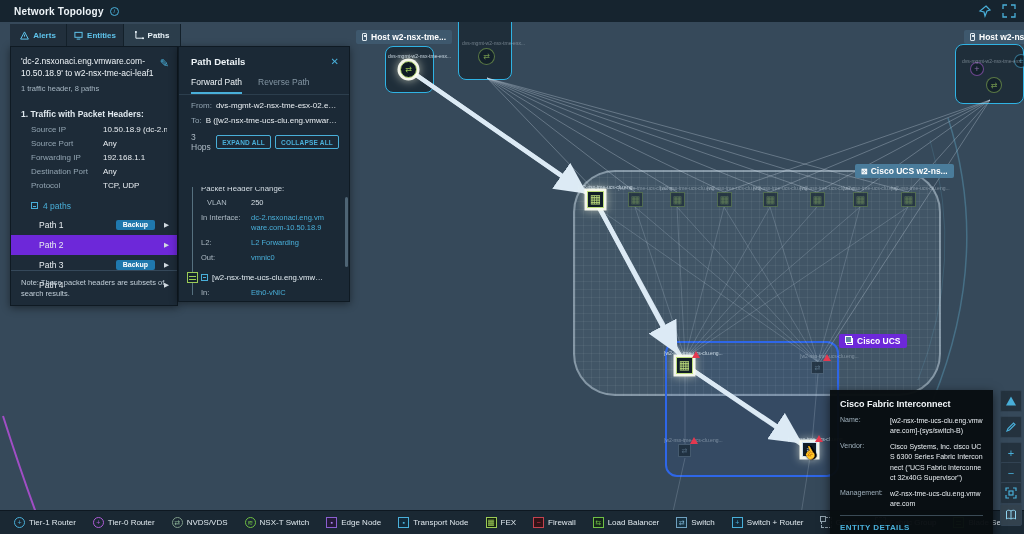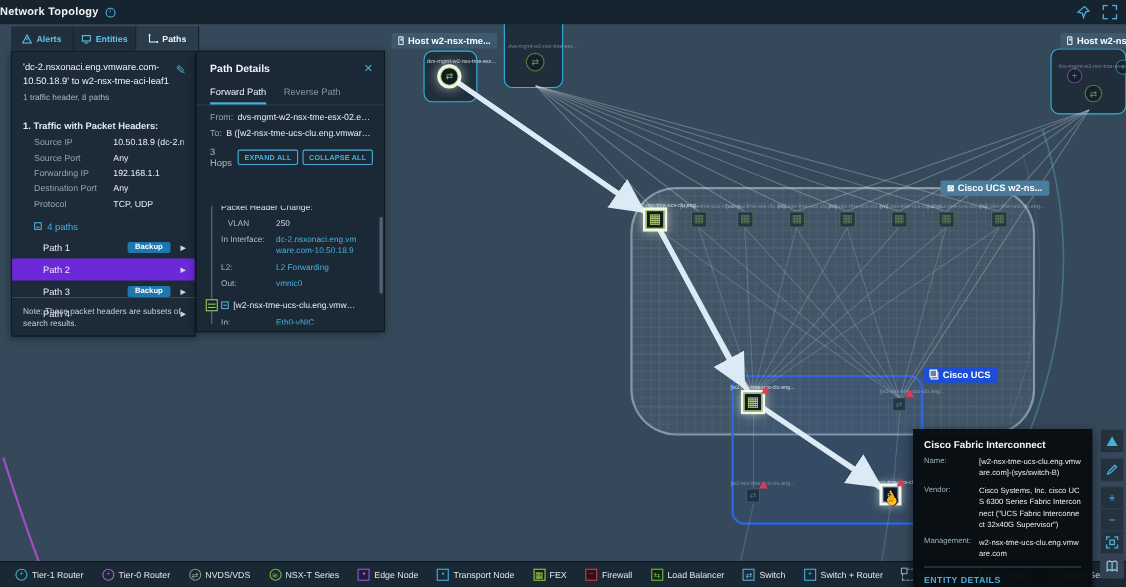--- a/index.html
+++ b/index.html
@@ -4,21 +4,21 @@
 <style>
   * { margin:0; padding:0; box-sizing:border-box; }
   html,body { background:#0b141c; }
   #app {
     position:relative; width:1024px; height:534px; overflow:hidden;
     background:#36495a; font-family:"Liberation Sans", sans-serif;
     color:#e9eef2; -webkit-font-smoothing:antialiased;
   }
   
   .topbar { position:absolute; left:0; top:0; width:1024px; height:22px; background:#16242f; z-index:30; display:flex; align-items:center; }
-  .app-title { font-size:10px; font-weight:bold; color:#eef4f8; letter-spacing:.2px; }
+  .app-title { font-size:10px; font-weight:bold; color:#eef4f8; margin-left:14px; letter-spacing:.2px; }
   .cinfo { display:inline-block; width:9px; height:9px; border:1px solid #49afd9; border-radius:50%; color:#49afd9; font-size:6px; line-height:7px; text-align:center; margin-left:6px; font-style:italic; }
   .topbar-icons { position:absolute; right:8px; top:4px; display:flex; gap:10px; }
   .tb-ic { width:14px; height:14px; color:#49afd9; cursor:pointer; }
   
   .tabs { position:absolute; left:10px; top:24px; display:flex; z-index:30; }
   .tab { width:57px; height:22px; background:#212f3c; border-right:1px solid #13202a; display:flex; align-items:center; justify-content:center; gap:4px; font-size:8px; font-weight:bold; color:#5fc4ec; cursor:pointer; }
   .tab.active { background:#2b3d4b; color:#e9f3f9; }
   .tab svg { width:9px; height:9px; }
   
   .panel { position:absolute; background:#1d2b38; border:1px solid #0f1a23; z-index:28; box-shadow:0 2px 8px rgba(0,0,0,.45); }
@@ -76,21 +76,21 @@
   .cnode.dim { opacity:.65; }
   .cnode.purple { border-color:rgba(176,92,216,.85); color:#c08ae0; } .cnode.purple::before{ content:"+"; font-size:9px;}
   .cnode.blue { border-color:rgba(73,175,217,.85); color:#49afd9; } .cnode.blue::before{ content:"+"; font-size:9px;}
   .tinylbl { position:absolute; font-size:5px; color:rgba(222,236,246,.85); white-space:nowrap; z-index:9; }
   .tinylbl.dim { color:rgba(222,236,246,.4); }
   .fabric { position:absolute; left:573px; top:170px; width:368px; height:226px; border:2px solid rgba(200,216,228,.5); border-radius:42px; background-color:rgba(168,194,212,.10);
     background-image:repeating-linear-gradient(0deg, rgba(255,255,255,.05) 0 1px, transparent 1px 8px), repeating-linear-gradient(90deg, rgba(255,255,255,.05) 0 1px, transparent 1px 8px); z-index:2; }
   .fgbadge { position:absolute; left:855px; top:164px; background:#4a7c9b; color:#fff; font-size:8.5px; font-weight:bold; padding:2px 6px; border-radius:2px; z-index:12; display:flex; gap:3px; align-items:center;}
   .fgbadge .gi { font-size:8px; }
   .chassis { position:absolute; left:665px; top:341px; width:174px; height:136px; border:2.5px solid #2e66e8; border-radius:12px; background:rgba(46,102,232,.07); z-index:4; }
-  .ucsbadge { position:absolute; left:839px; top:334px; background:#1d4ed8; color:#fff; font-size:8.5px; font-weight:bold; padding:2px 7px; border-radius:2px; z-index:12; display:flex; gap:4px; align-items:center;}
+  .ucsbadge { position:absolute; left:839px; top:334px; background:#6d28d9; color:#fff; font-size:8.5px; font-weight:bold; padding:2px 7px; border-radius:2px; z-index:12; display:flex; gap:4px; align-items:center;}
   .gicon { width:7px; height:7px; border:1px solid #fff; position:relative; flex:none;}
   .gicon::after{ content:""; position:absolute; left:-2.5px; top:-2.5px; width:5px; height:5px; border:1px solid #fff; background:#5e87a3;}
   .fex { position:absolute; width:15px; height:15px; background:#101d27; border:1px solid rgba(155,203,86,.55); color:rgba(155,203,86,.7); font-size:10px; line-height:13px; text-align:center; z-index:8; }
   .fex::before { content:"▦"; }
   .fex.hl { width:17px; height:17px; font-size:12px; line-height:15px; border-color:#bede7c; color:#bede7c; box-shadow:0 0 0 2.5px rgba(250,252,240,.95), 0 0 10px 3px rgba(255,255,230,.5); }
   .sw { position:absolute; width:13px; height:13px; background:#101d27; border:1px solid rgba(150,180,205,.5); color:rgba(160,195,220,.6); font-size:7px; display:flex; align-items:center; justify-content:center; z-index:8; }
   .sw::before{ content:"⇄"; }
   .sw.hl { width:15px; height:15px; border-color:#cfe3f2; color:#cfe3f2; box-shadow:0 0 0 2.5px rgba(250,252,240,.95), 0 0 9px 3px rgba(255,255,235,.5); }
   .sw.dim, .fex.dim { opacity:.55; }
   .atri { position:absolute; width:0; height:0; border-left:4px solid transparent; border-right:4px solid transparent; border-bottom:7px solid #e5384f; z-index:11; }
@@ -461,21 +461,21 @@
     <div class="lg-item">
         <span class="lgi lgc lg-t0"></span>
         <span class="lg-label">Tier-0 Router</span>
       </div>
     <div class="lg-item">
         <span class="lgi lgc lg-vds"></span>
         <span class="lg-label">NVDS/VDS</span>
       </div>
     <div class="lg-item">
         <span class="lgi lgc lg-nsx"></span>
-        <span class="lg-label">NSX-T Series</span>
+        <span class="lg-label">NSX-T Switch</span>
       </div>
     <div class="lg-item">
         <span class="lgi lg-edge"></span>
         <span class="lg-label">Edge Node</span>
       </div>
     <div class="lg-item">
         <span class="lgi lg-tn"></span>
         <span class="lg-label">Transport Node</span>
       </div>
     <div class="lg-item">

